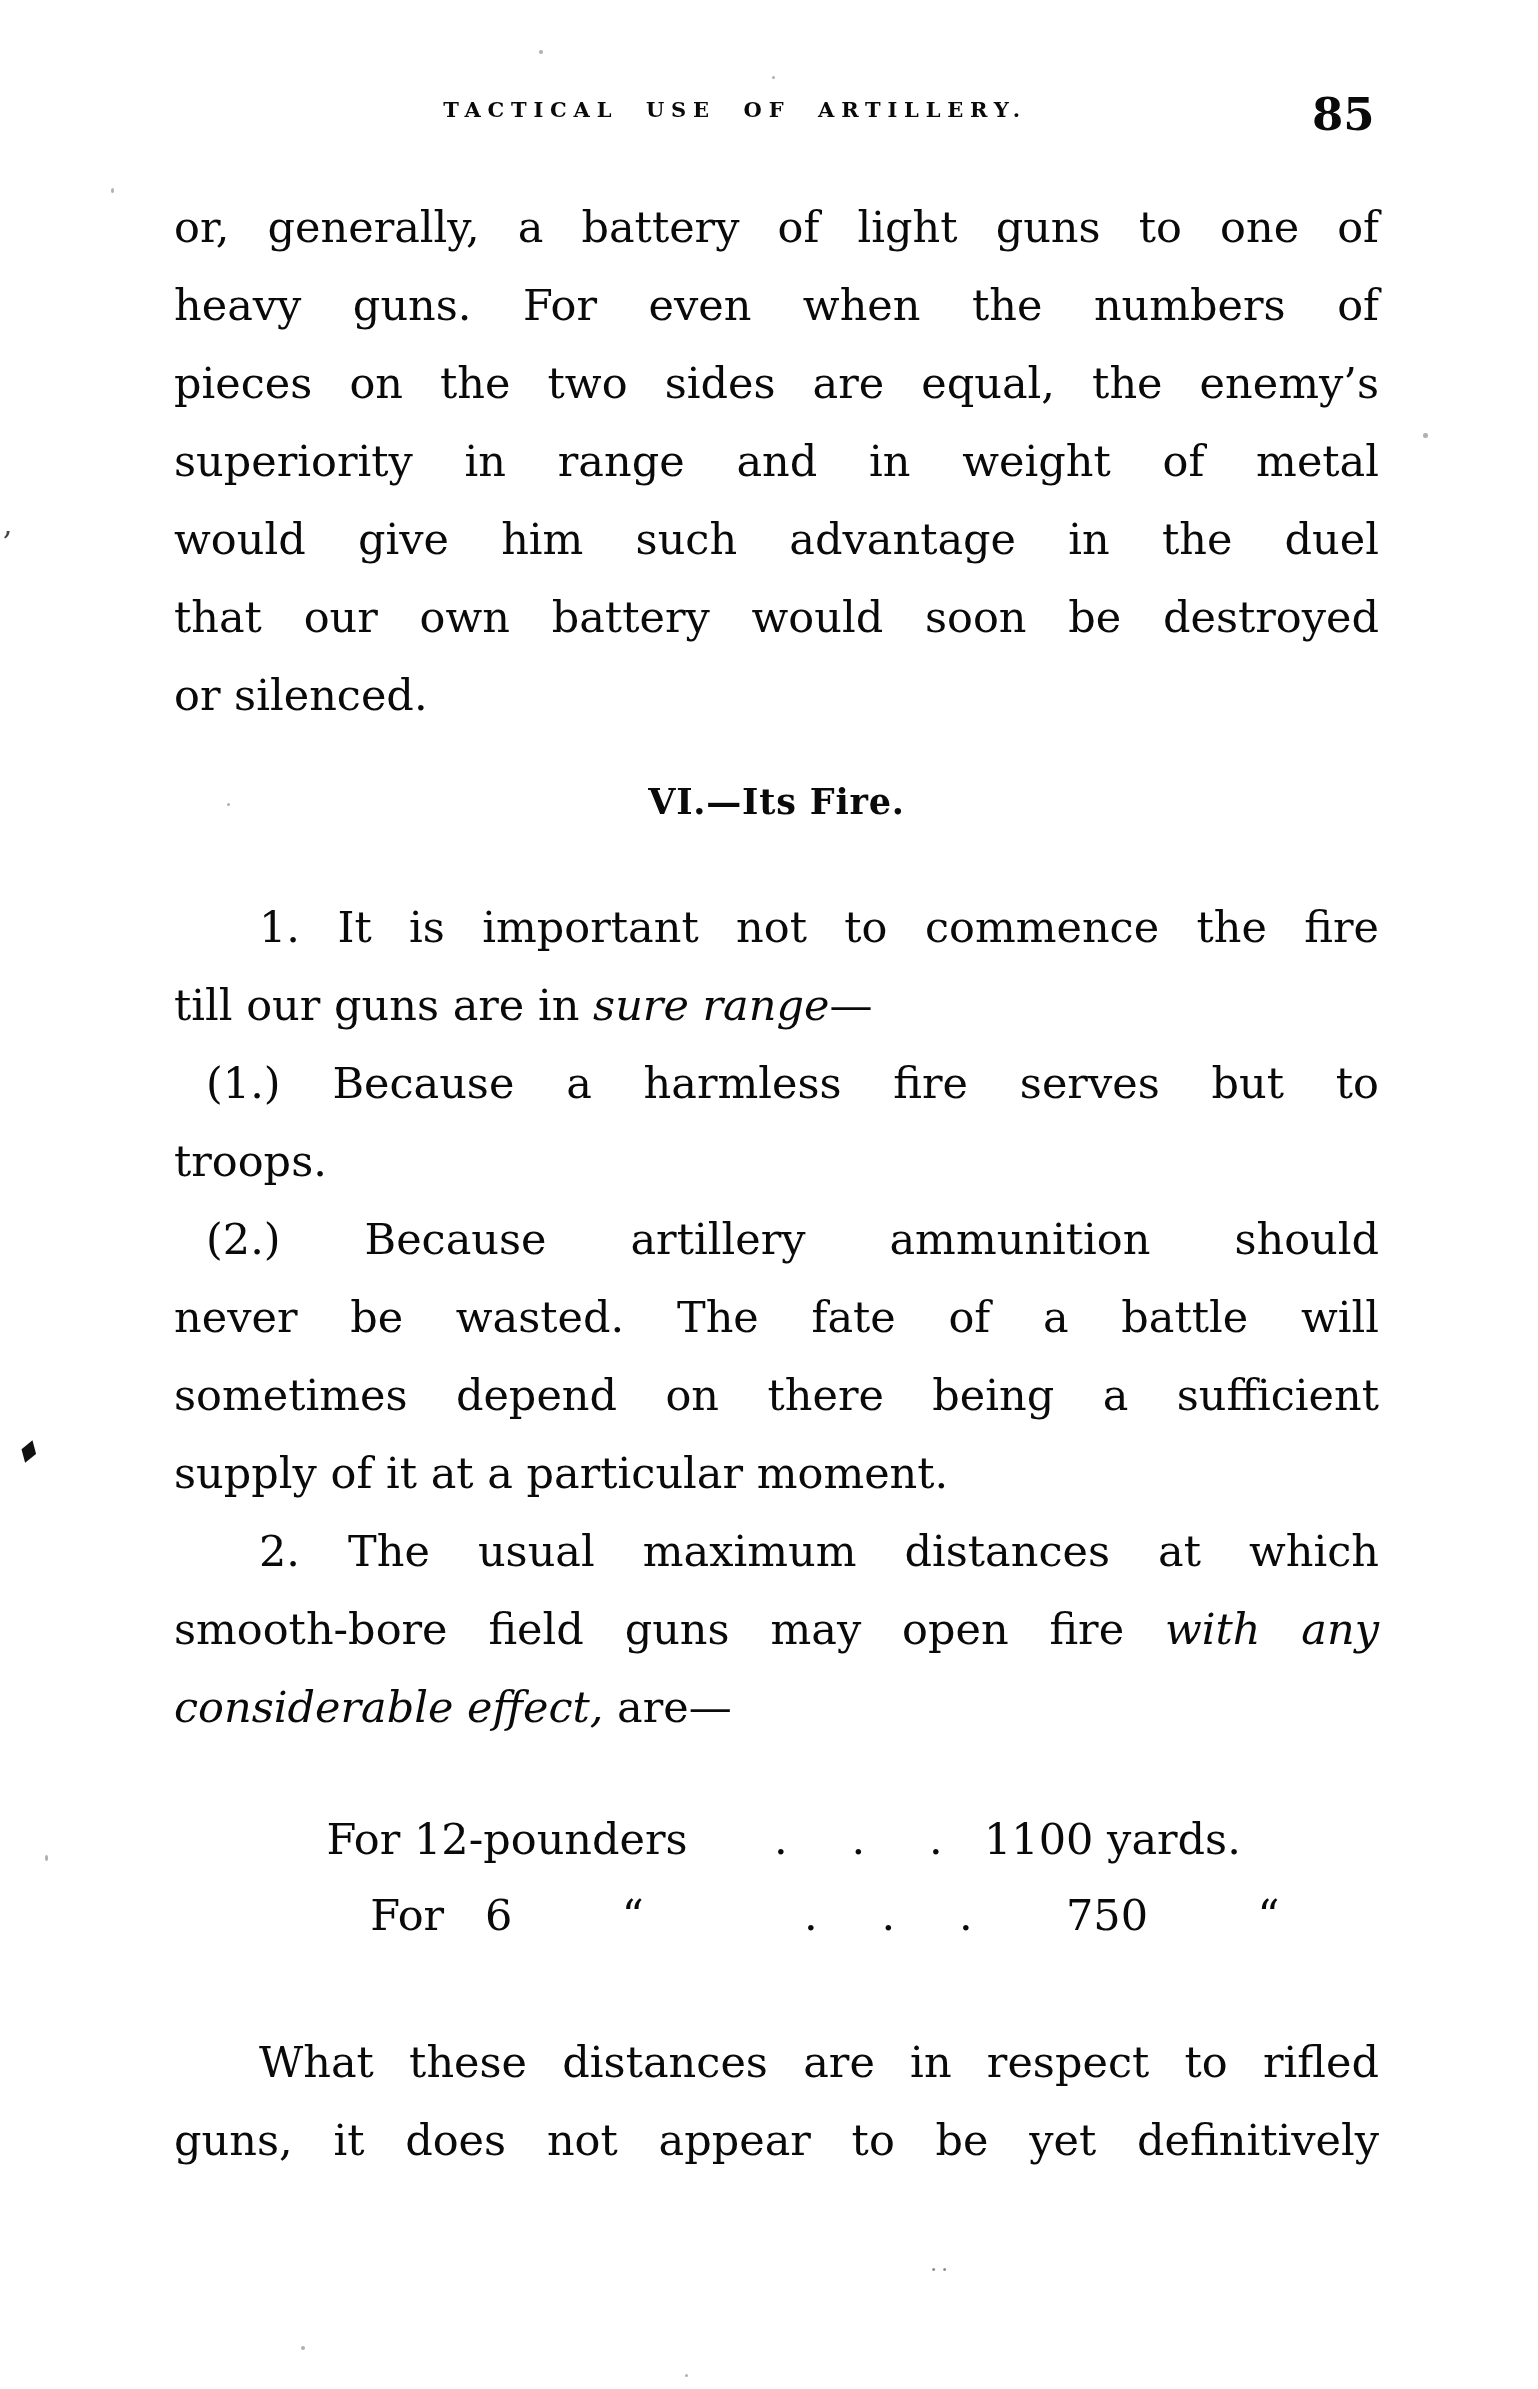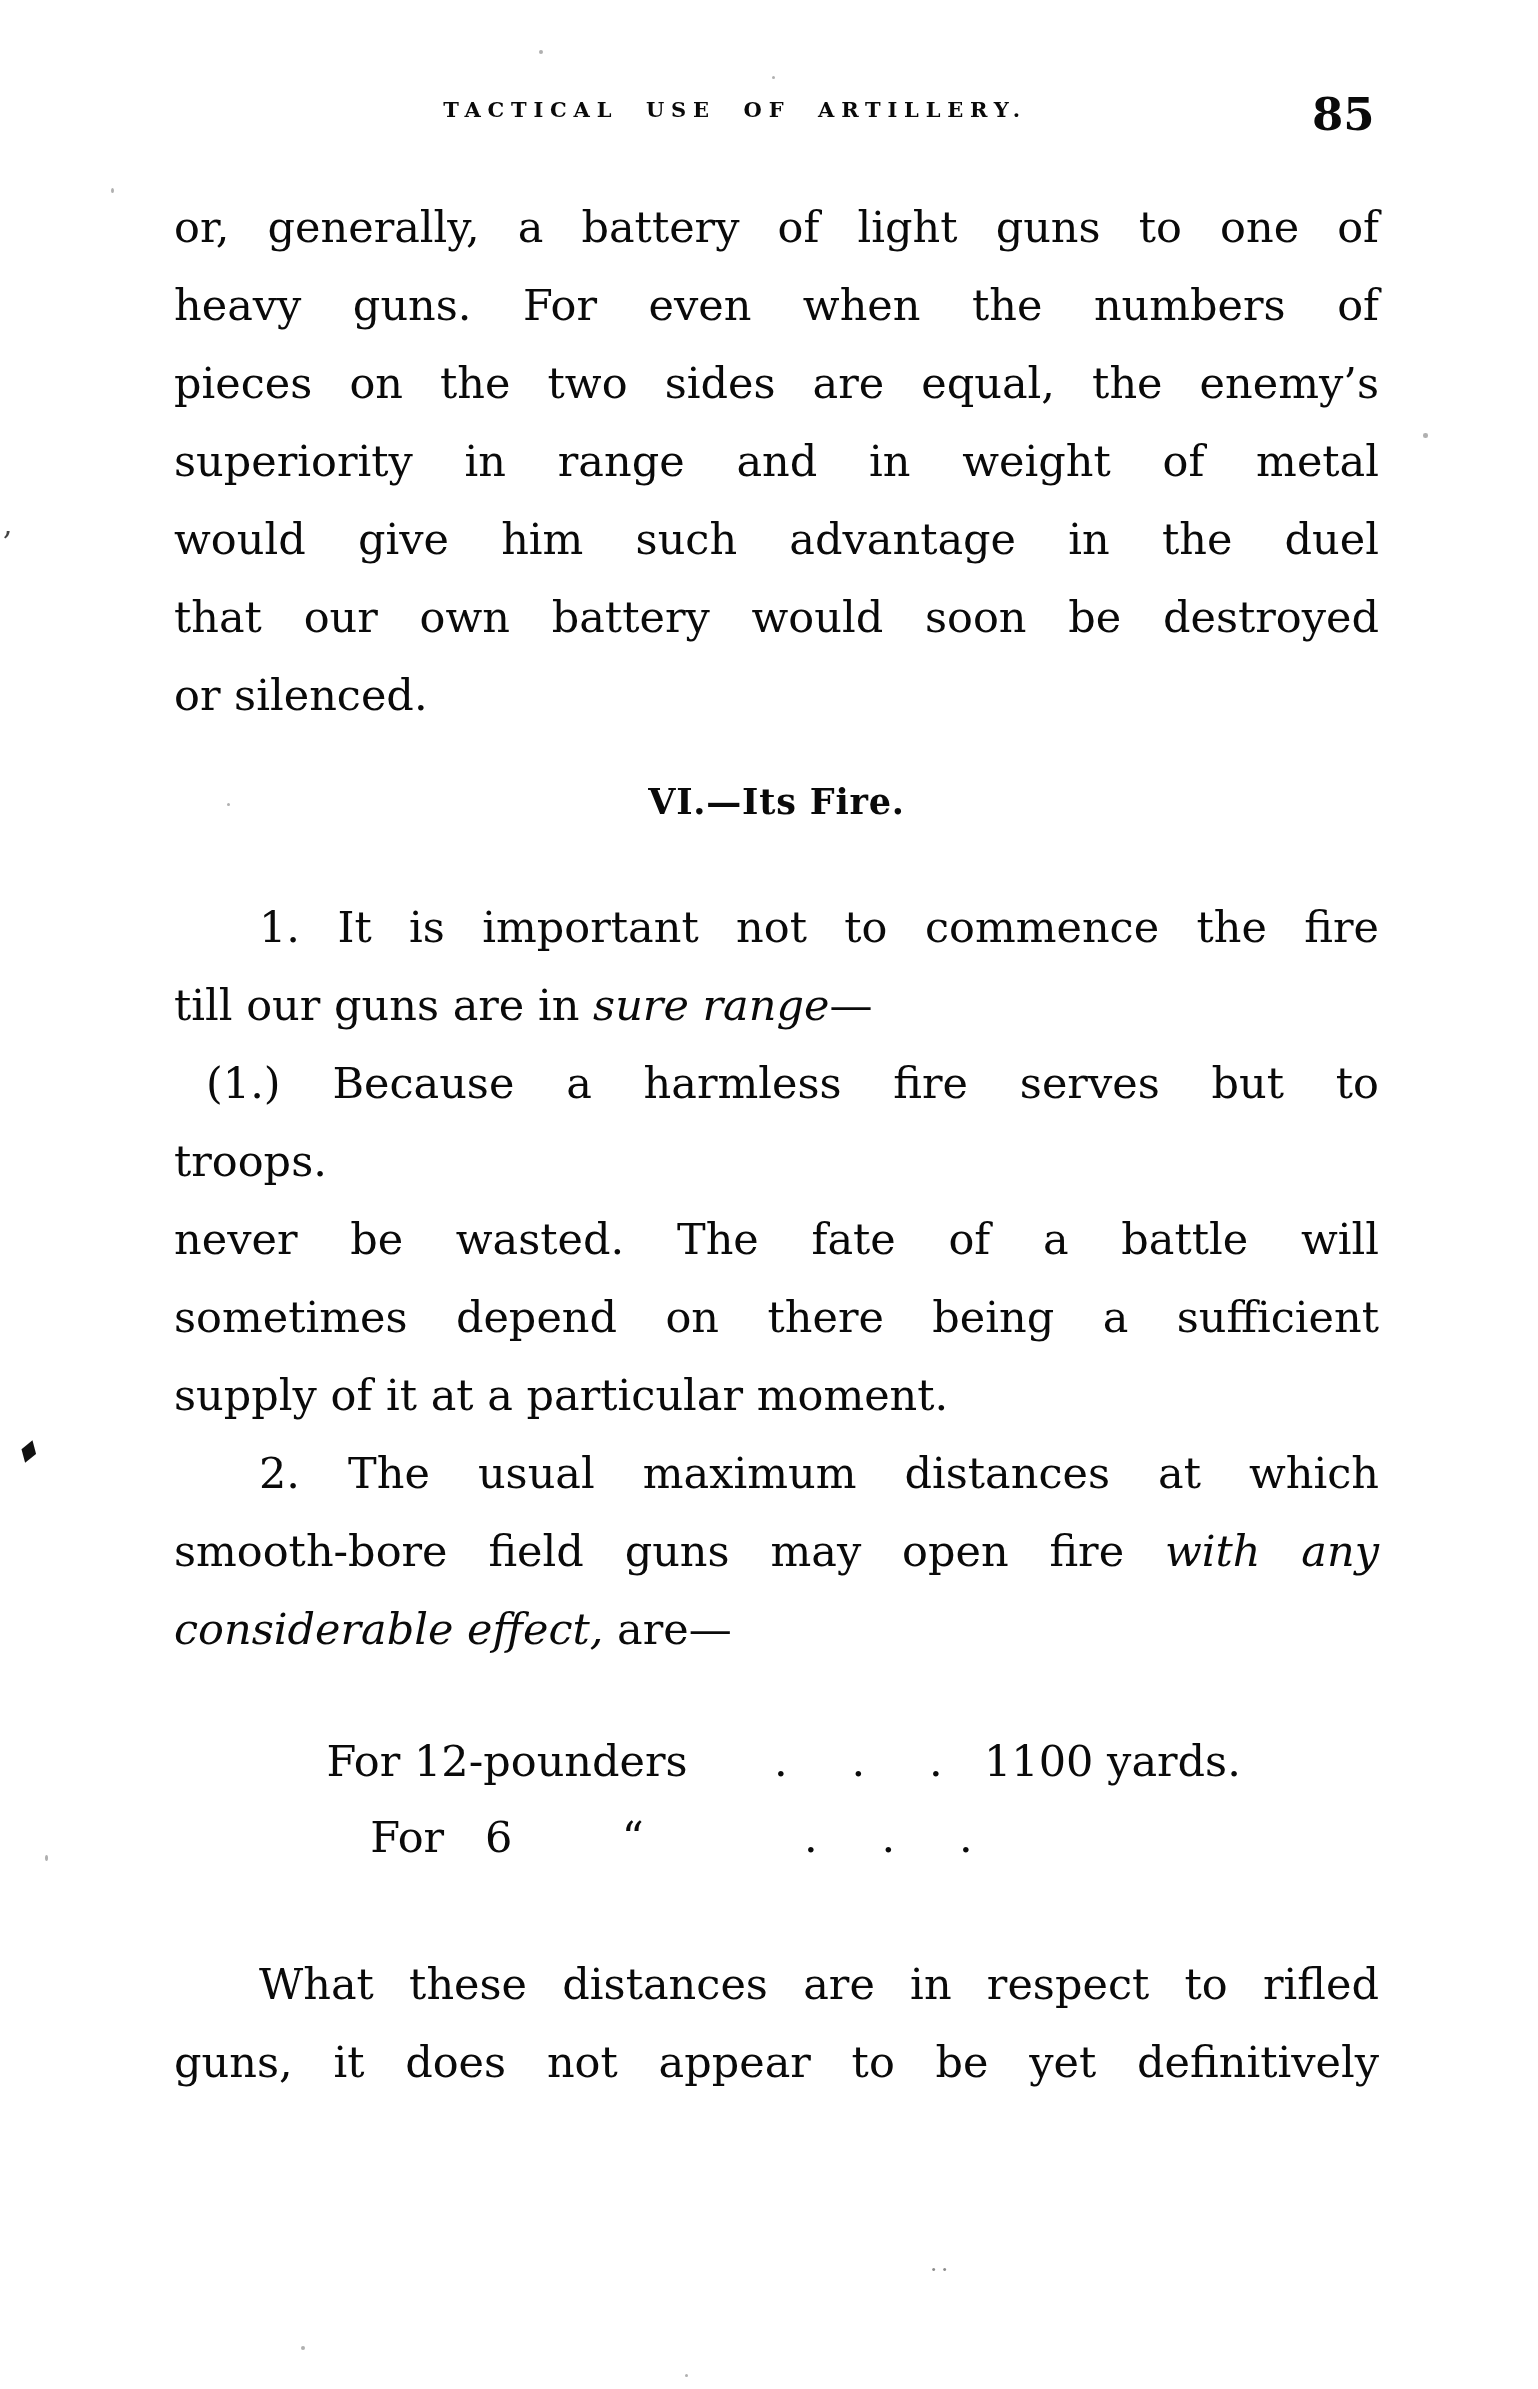--- a/index.html
+++ b/index.html
@@ -146,40 +146,42 @@
       <div class="line ind-lg">1.  It is important not to commence the fire</div>
       <div class="line end"><span>till our guns are in </span><span class="italic">sure range</span><span>—</span></div>
     </div>
 
     <div>
       <div class="line ind-sm">(1.)  Because a harmless fire serves but to</div>
       <div class="line end">troops.</div>
     </div>
 
     <div>
+      <div class="line ind-sm">(2.)  Because artillery ammunition should</div>
       <div class="line">never be wasted.  The fate of a battle will</div>
       <div class="line">sometimes depend on there being a sufficient</div>
       <div class="line end">supply of it at a particular moment.</div>
     </div>
 
     <div>
       <div class="line ind-lg">2.  The usual maximum distances at which</div>
       <div class="line"><span>smooth-bore field guns may open fire </span><span class="italic">with any</span></div>
       <div class="line end"><span class="italic">considerable effect,</span><span> are—</span></div>
     </div>
 
     <div class="dist-table">
       <div class="t-row">
         <span class="t-label">For 12-pounders</span>
           <span class="t-dots">.   .   .</span>
           <span class="t-value">1100 yards.</span>
       </div>
       <div class="t-row">
         <span class="t-label">For   6        “</span>
           <span class="t-dots row2">.   .   .</span>
+          <span class="t-value">      750        “</span>
       </div>
     </div>
 
     <div>
       <div class="line ind-lg">What these distances are in respect to rifled</div>
       <div class="line">guns, it does not appear to be yet definitively</div>
     </div>
 
   </div>
 

